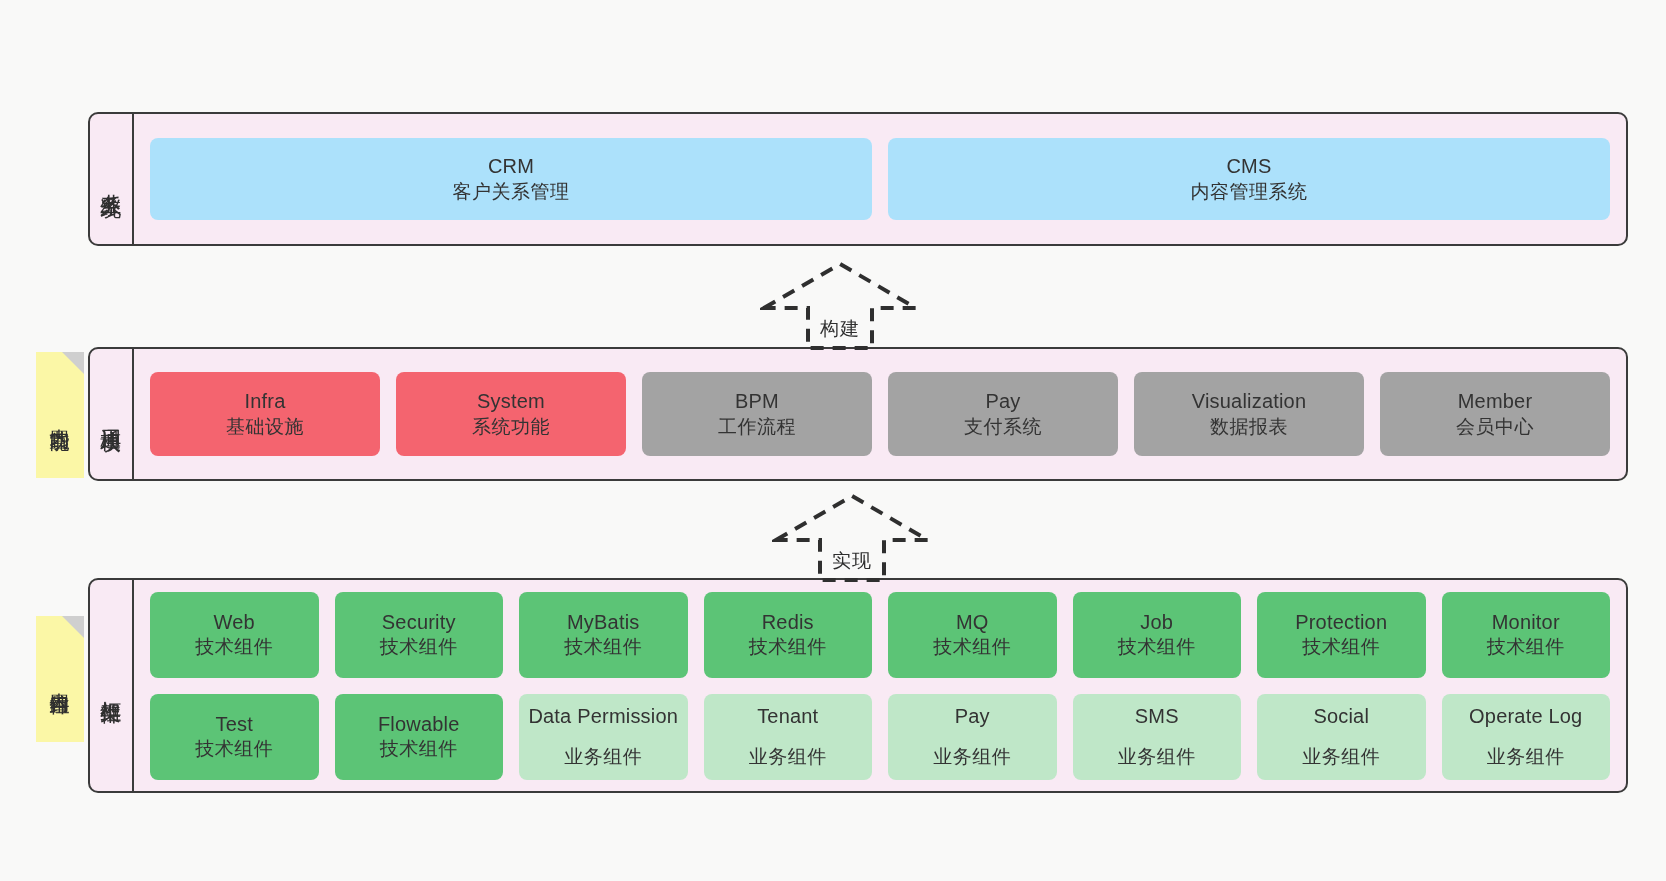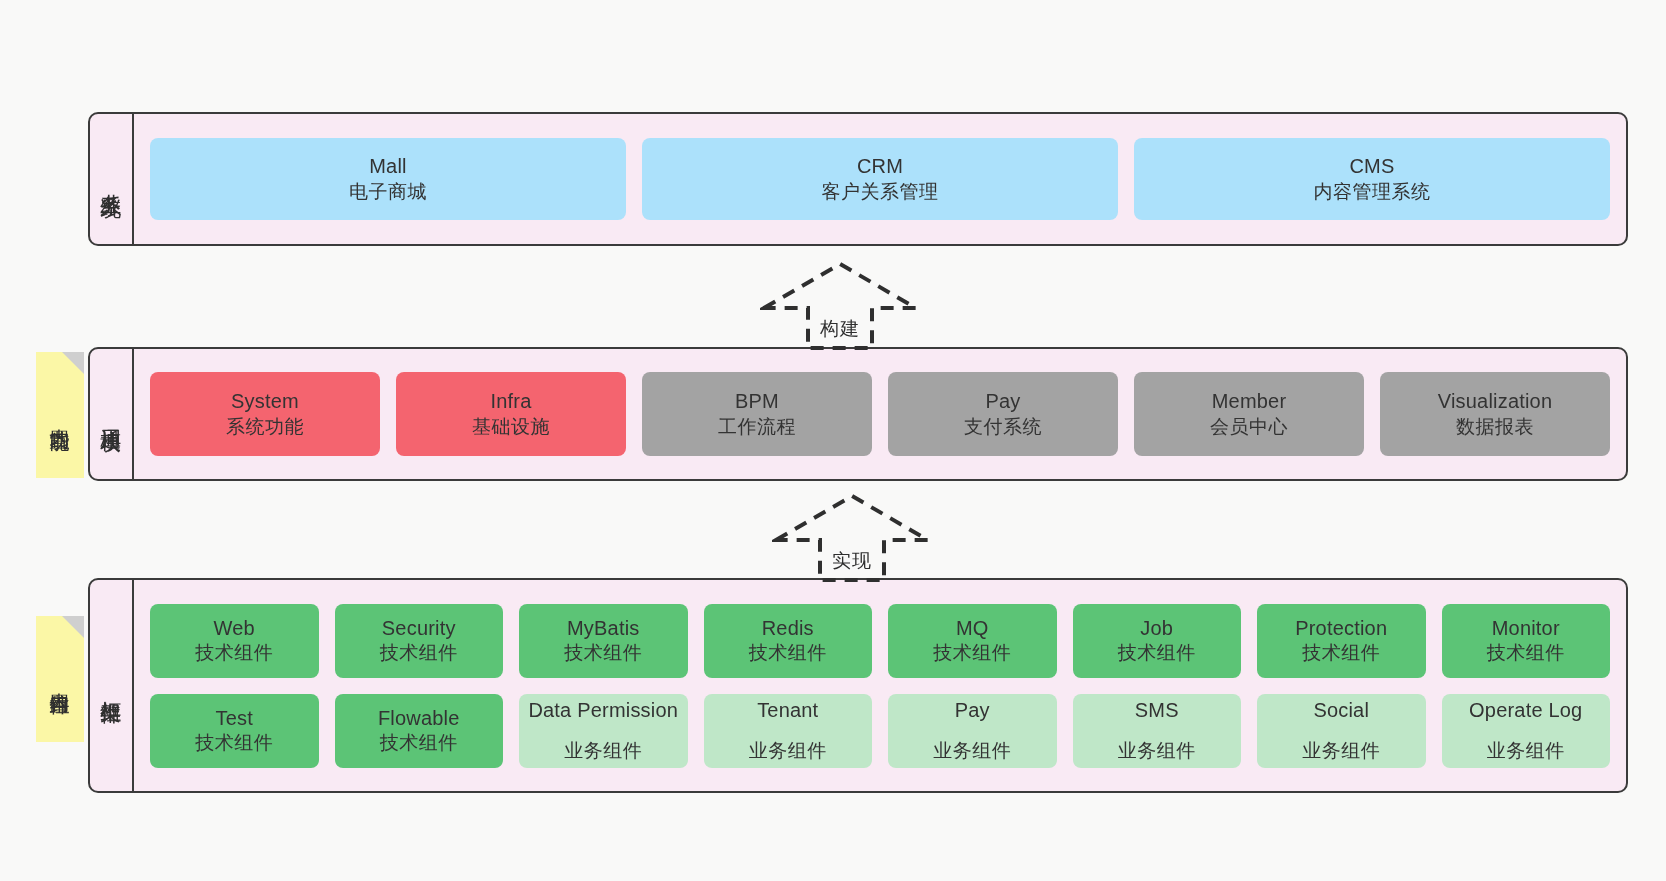--- a/index.html
+++ b/index.html
@@ -89,21 +89,21 @@
     font-size: 20px;
     letter-spacing: .2px;
   }
   .card .cn {
     font-size: 19px;
     letter-spacing: .5px;
   }
 
   .h-biz   { height: 82px; }
   .h-mod   { height: 84px; }
-  .h-frame { height: 74px; }
+  .h-frame { height: 86px; }
 
   
   .c-blue        { background: #ace1fb; }
   .c-red         { background: #f4646f; }
   .c-pink        { background: #a3a3a3; }
   .c-green       { background: #5cc476; }
   .c-green-light { background: #bfe7c8; gap: 15px; }
 
   
   .sticky {
@@ -155,24 +155,20 @@
 </head>
 <body>
 
 <div id="canvas">
 
   <div class="layer" id="layer-business" style="left:88px; top:112px; width:1540px; height:134px;">
     <div class="layer-caption">业务系统</div>
     <div class="layer-body">
       <div class="row">
         <div class="card c-blue h-biz">
-          <span class="en">Mall</span>
-          <span class="cn">电子商城</span>
-        </div>
-        <div class="card c-blue h-biz">
           <span class="en">CRM</span>
           <span class="cn">客户关系管理</span>
         </div>
         <div class="card c-blue h-biz">
           <span class="en">CMS</span>
           <span class="cn">内容管理系统</span>
         </div>
       </div>
     </div>
   </div>
@@ -184,42 +180,42 @@
     <div class="arrow-label">构建</div>
   </div>
 
   <div class="sticky" id="sticky-modules" style="left:36px; top:352px; height:126px;">内置功能</div>
 
   <div class="layer" id="layer-modules" style="left:88px; top:347px; width:1540px; height:134px;">
     <div class="layer-caption">通用模块</div>
     <div class="layer-body">
       <div class="row">
         <div class="card c-red h-mod">
+          <span class="en">Infra</span>
+          <span class="cn">基础设施</span>
+        </div>
+        <div class="card c-red h-mod">
           <span class="en">System</span>
           <span class="cn">系统功能</span>
-        </div>
-        <div class="card c-red h-mod">
-          <span class="en">Infra</span>
-          <span class="cn">基础设施</span>
         </div>
         <div class="card c-pink h-mod">
           <span class="en">BPM</span>
           <span class="cn">工作流程</span>
         </div>
         <div class="card c-pink h-mod">
           <span class="en">Pay</span>
           <span class="cn">支付系统</span>
         </div>
         <div class="card c-pink h-mod">
+          <span class="en">Visualization</span>
+          <span class="cn">数据报表</span>
+        </div>
+        <div class="card c-pink h-mod">
           <span class="en">Member</span>
           <span class="cn">会员中心</span>
-        </div>
-        <div class="card c-pink h-mod">
-          <span class="en">Visualization</span>
-          <span class="cn">数据报表</span>
         </div>
       </div>
     </div>
   </div>
 
   <div class="arrow" id="arrow-implement" style="left:772px; top:490px;">
     <svg viewBox="0 0 160 92" xmlns="http://www.w3.org/2000/svg">
       <path d="M 4 50 L 80 6 L 156 50 L 112 50 L 112 90 L 48 90 L 48 50 Z" fill="none" stroke="#2f2f2f" stroke-width="4" stroke-dasharray="13 9" stroke-linejoin="miter"></path>
     </svg>
     <div class="arrow-label">实现</div>

